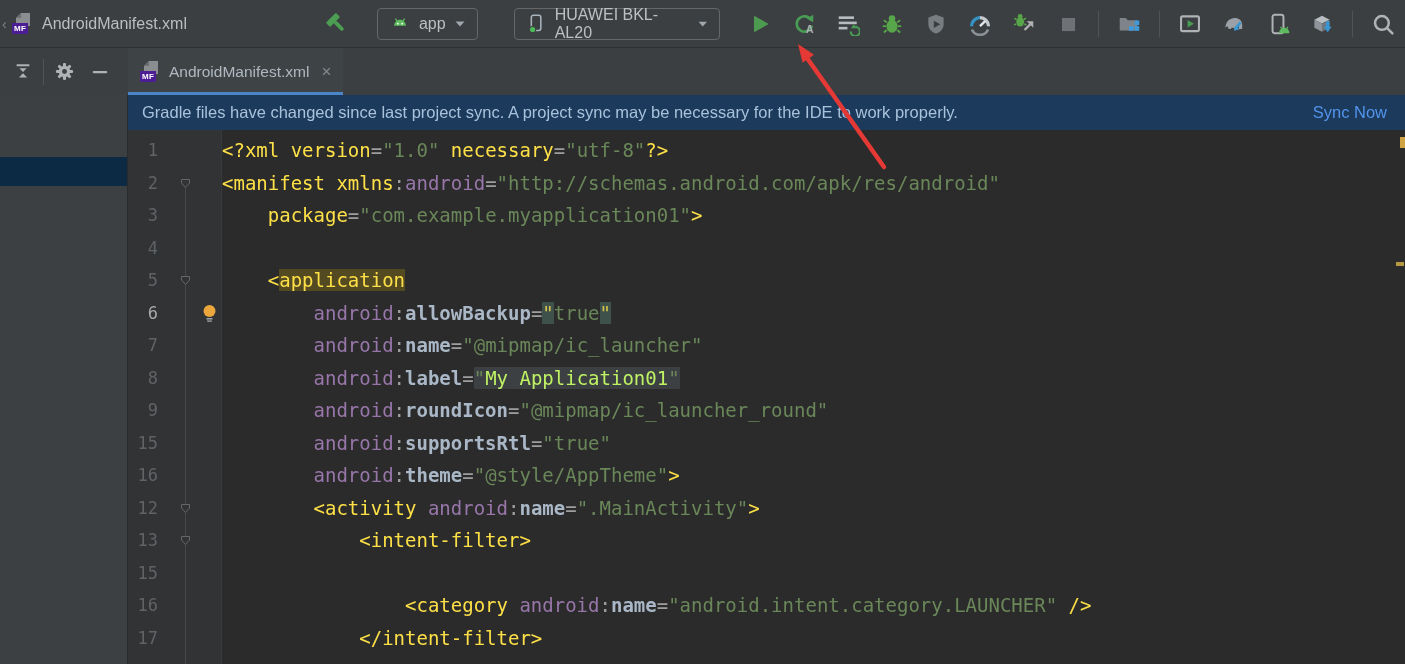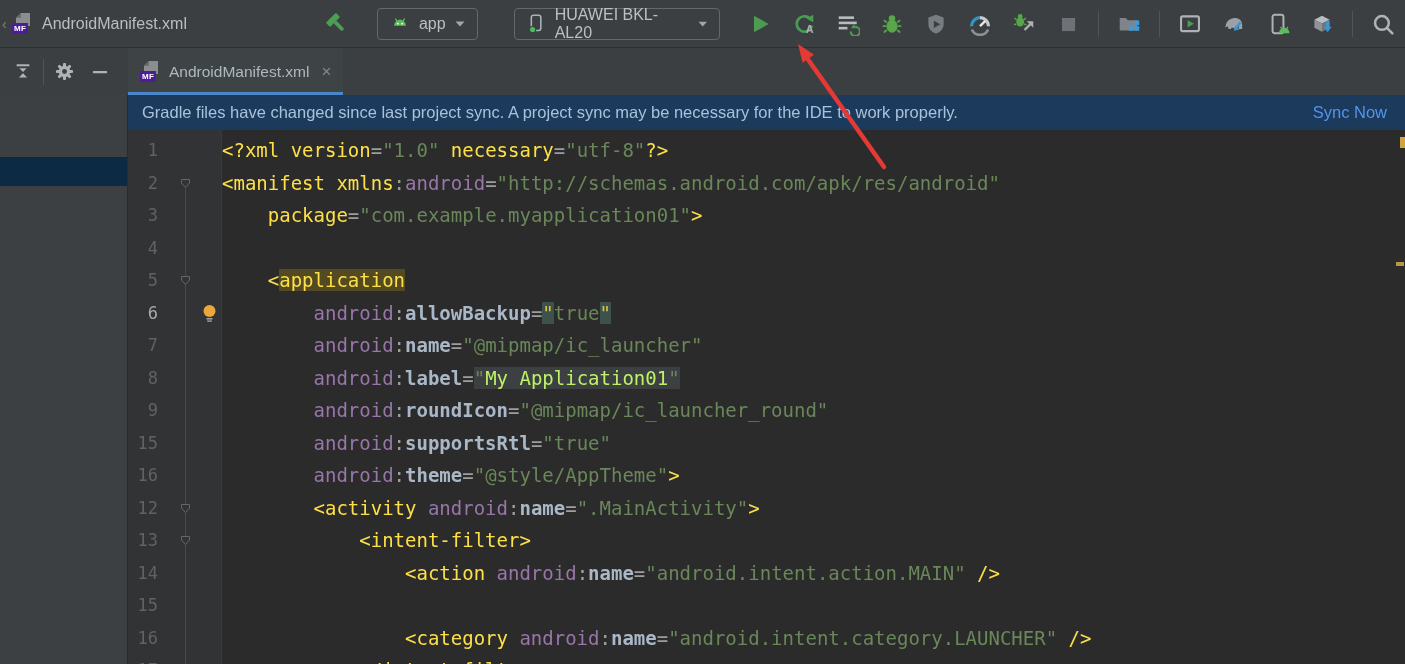--- a/index.html
+++ b/index.html
@@ -329,21 +329,20 @@
             <div class="line"><span class="num">8</span><span class="gut"></span><span class="codetxt"><span class="plain">        </span><span class="ns">android</span><span class="pun">:</span><span class="attr">label</span><span class="pun">=</span><span class="val bgdim">"</span><span class="dim bgdim">My Application01</span><span class="val bgdim">"</span></span></div>
             <div class="line"><span class="num">9</span><span class="gut"></span><span class="codetxt"><span class="plain">        </span><span class="ns">android</span><span class="pun">:</span><span class="attr">roundIcon</span><span class="pun">=</span><span class="val">"@mipmap/ic_launcher_round"</span></span></div>
             <div class="line"><span class="num">15</span><span class="gut"></span><span class="codetxt"><span class="plain">        </span><span class="ns">android</span><span class="pun">:</span><span class="attr">supportsRtl</span><span class="pun">=</span><span class="val">"true"</span></span></div>
             <div class="line"><span class="num">16</span><span class="gut"></span><span class="codetxt"><span class="plain">        </span><span class="ns">android</span><span class="pun">:</span><span class="attr">theme</span><span class="pun">=</span><span class="val">"@style/AppTheme"</span><span class="tag">&gt;</span></span></div>
             <div class="line"><span class="num">12</span><span class="gut"><svg class="fold" width="11" height="11" viewBox="0 0 11 11">
                   <path d="M1.5 1.5 H9.5 V5 L5.5 9.5 L1.5 5 Z" fill="#313335" stroke="#63676A"></path>
                 </svg></span><span class="codetxt"><span class="plain">        </span><span class="tag">&lt;activity </span><span class="ns">android</span><span class="pun">:</span><span class="attr">name</span><span class="pun">=</span><span class="val">".MainActivity"</span><span class="tag">&gt;</span></span></div>
             <div class="line"><span class="num">13</span><span class="gut"><svg class="fold" width="11" height="11" viewBox="0 0 11 11">
                   <path d="M1.5 1.5 H9.5 V5 L5.5 9.5 L1.5 5 Z" fill="#313335" stroke="#63676A"></path>
                 </svg></span><span class="codetxt"><span class="plain">            </span><span class="tag">&lt;intent-filter&gt;</span></span></div>
-            <div class="line"><span class="num">14</span><span class="gut"></span><span class="codetxt"><span class="plain">                </span><span class="tag">&lt;action </span><span class="ns">android</span><span class="pun">:</span><span class="attr">name</span><span class="pun">=</span><span class="val">"android.intent.action.MAIN"</span><span class="tag"> /&gt;</span></span></div>
             <div class="line"><span class="num">15</span><span class="gut"></span><span class="codetxt"></span></div>
             <div class="line"><span class="num">16</span><span class="gut"></span><span class="codetxt"><span class="plain">                </span><span class="tag">&lt;category </span><span class="ns">android</span><span class="pun">:</span><span class="attr">name</span><span class="pun">=</span><span class="val">"android.intent.category.LAUNCHER"</span><span class="tag"> /&gt;</span></span></div>
             <div class="line"><span class="num">17</span><span class="gut"></span><span class="codetxt"><span class="plain">            </span><span class="tag">&lt;/intent-filter&gt;</span></span></div>
           </div>
         <div class="stripe-mark1"></div>
         <div class="stripe-mark2"></div>
       </div>
     </div>
   </div>
 

